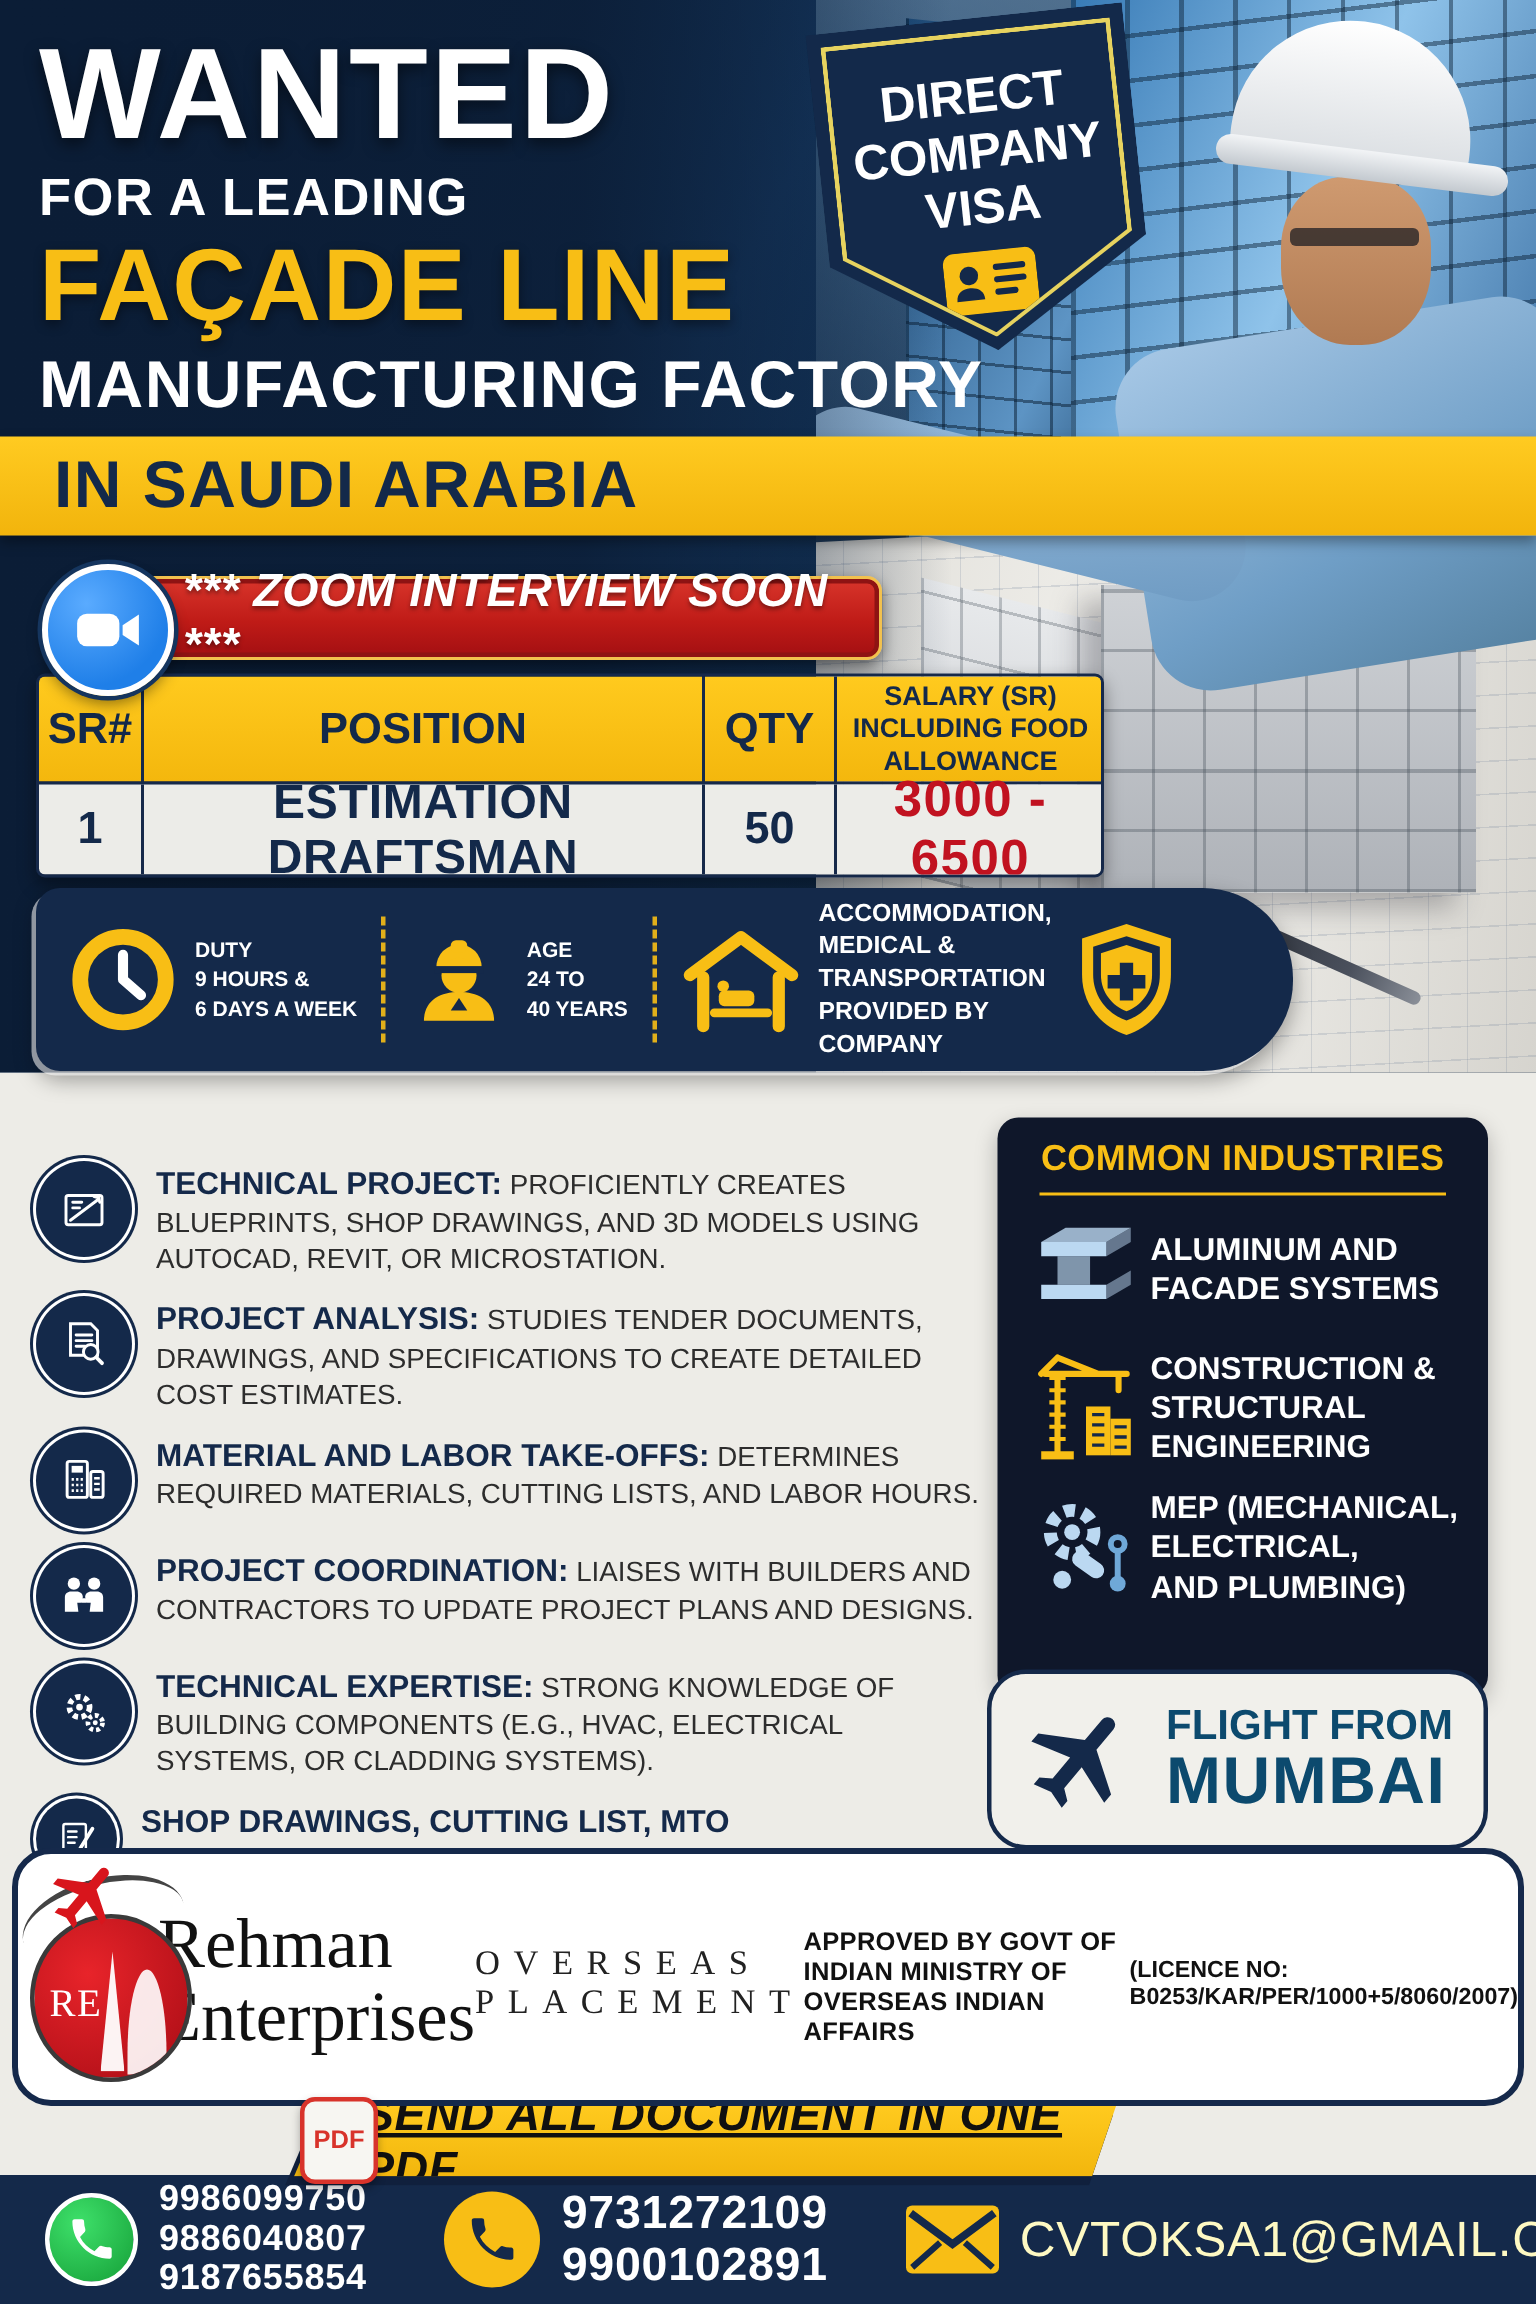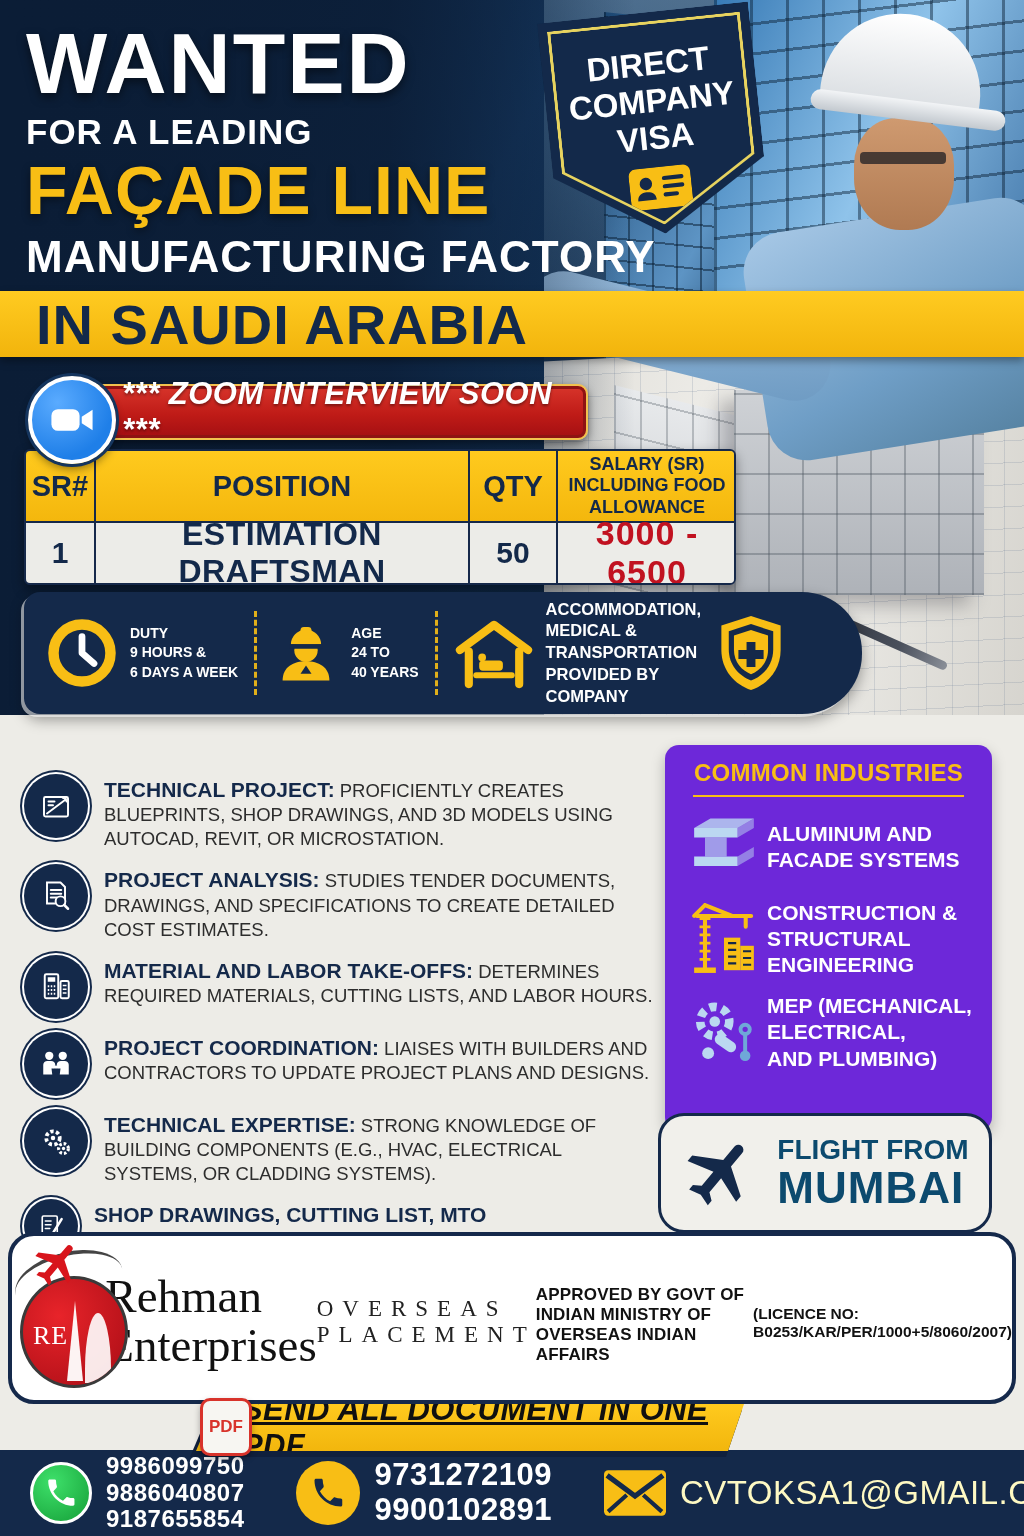--- a/index.html
+++ b/index.html
@@ -53,21 +53,21 @@
       background:linear-gradient(90deg,#20242c,#4a505c 70%,#8a8f98); border-radius:5px; }
   .hero-fade { position:absolute; inset:0; background:linear-gradient(90deg,#0b1d36 0%, rgba(11,29,54,.85) 38%, rgba(11,29,54,0) 62%); }
 
   .hero-text { position:absolute; left:26px; top:20px; z-index:5; }
   .h-wanted { font-size:86px; font-weight:800; color:#fff; letter-spacing:2px; line-height:1.0; text-shadow:0 4px 10px rgba(0,0,0,.5); }
   .h-leading { font-size:35px; font-weight:700; color:#fff; letter-spacing:1px; margin-top:6px; }
   .h-facade { font-size:68px; font-weight:800; color:#F8BE15; letter-spacing:1px; margin-top:4px; line-height:1.0; text-shadow:0 3px 8px rgba(0,0,0,.45); }
   .h-factory { font-size:44px; font-weight:800; color:#fff; letter-spacing:1px; margin-top:8px; }
   .band { position:absolute; left:0; top:291px; width:1024px; height:66px; background:linear-gradient(180deg,#ffcb21,#f2b40c);
           z-index:6; display:flex; align-items:center; box-shadow:0 4px 8px rgba(0,0,0,.35); }
-  .band span { font-size:56px; font-weight:800; color:#13294a; letter-spacing:1px; padding-left:36px; }
+  .band span { font-size:44px; font-weight:800; color:#13294a; letter-spacing:1px; padding-left:36px; }
 
   
   .badge { position:absolute; left:548px; top:12px; width:212px; height:222px; transform:rotate(-6deg); z-index:7; }
   .badge .b1 { position:absolute; inset:0; background:#13294a; clip-path:polygon(0 0,100% 0,100% 70%,50% 100%,0 70%); box-shadow:0 10px 20px rgba(0,0,0,.4); }
   .badge .b2 { position:absolute; inset:9px; background:#e7d35f; clip-path:polygon(0 0,100% 0,100% 70%,50% 100%,0 70%); }
   .badge .b3 { position:absolute; inset:12px; background:#13294a; clip-path:polygon(0 0,100% 0,100% 70%,50% 100%,0 70%);
                display:flex; flex-direction:column; align-items:center; padding-top:22px; }
   .badge .bt { color:#fff; font-weight:800; font-size:33px; line-height:1.12; text-align:center; white-space:pre-line; }
   .badge svg { margin-top:10px; }
 
@@ -109,21 +109,21 @@
   .resp { position:absolute; left:24px; top:774px; width:632px; }
   .resp-item { display:flex; align-items:flex-start; margin-bottom:13px; }
   .resp-icon { flex:0 0 64px; width:64px; height:64px; border-radius:50%; background:#14294a;
       box-shadow:0 0 0 2px #fff, 0 0 0 4px #14294a; display:flex; align-items:center; justify-content:center; margin-right:16px; }
   .resp-body { font-size:18.5px; line-height:1.3; color:#2d2d2d; padding-top:2px; }
   .resp-body b { color:#14294a; font-weight:800; font-size:21px; }
   .resp-item.compact { margin-bottom:11px; }
   .resp-item.compact .resp-icon { flex-basis:54px; width:54px; height:54px; }
 
   
-  .industries { position:absolute; left:665px; top:745px; width:327px; height:386px; background:#6d28d9; border-radius:14px;
+  .industries { position:absolute; left:665px; top:745px; width:327px; height:386px; background:#0f172a; border-radius:14px;
       box-shadow:0 6px 14px rgba(0,0,0,.25); padding:14px 16px 0 16px; }
   .ind-title { text-align:center; color:#F8BE15; font-weight:800; font-size:24px; letter-spacing:.3px; }
   .ind-rule { width:92%; height:2px; background:#F8BE15; margin:8px auto 12px auto; }
   .ind-item { display:flex; align-items:center; margin-bottom:14px; }
   .ind-icon { flex:0 0 86px; display:flex; justify-content:center; }
   .ind-label { color:#fff; font-weight:700; font-size:21px; line-height:1.25; white-space:pre-line; }
 
   
   .flight { position:absolute; left:658px; top:1113px; width:334px; height:120px; background:#F1F0EB;
       border:3px solid #14294a; border-radius:26px; display:flex; align-items:center; justify-content:center; gap:18px; }

